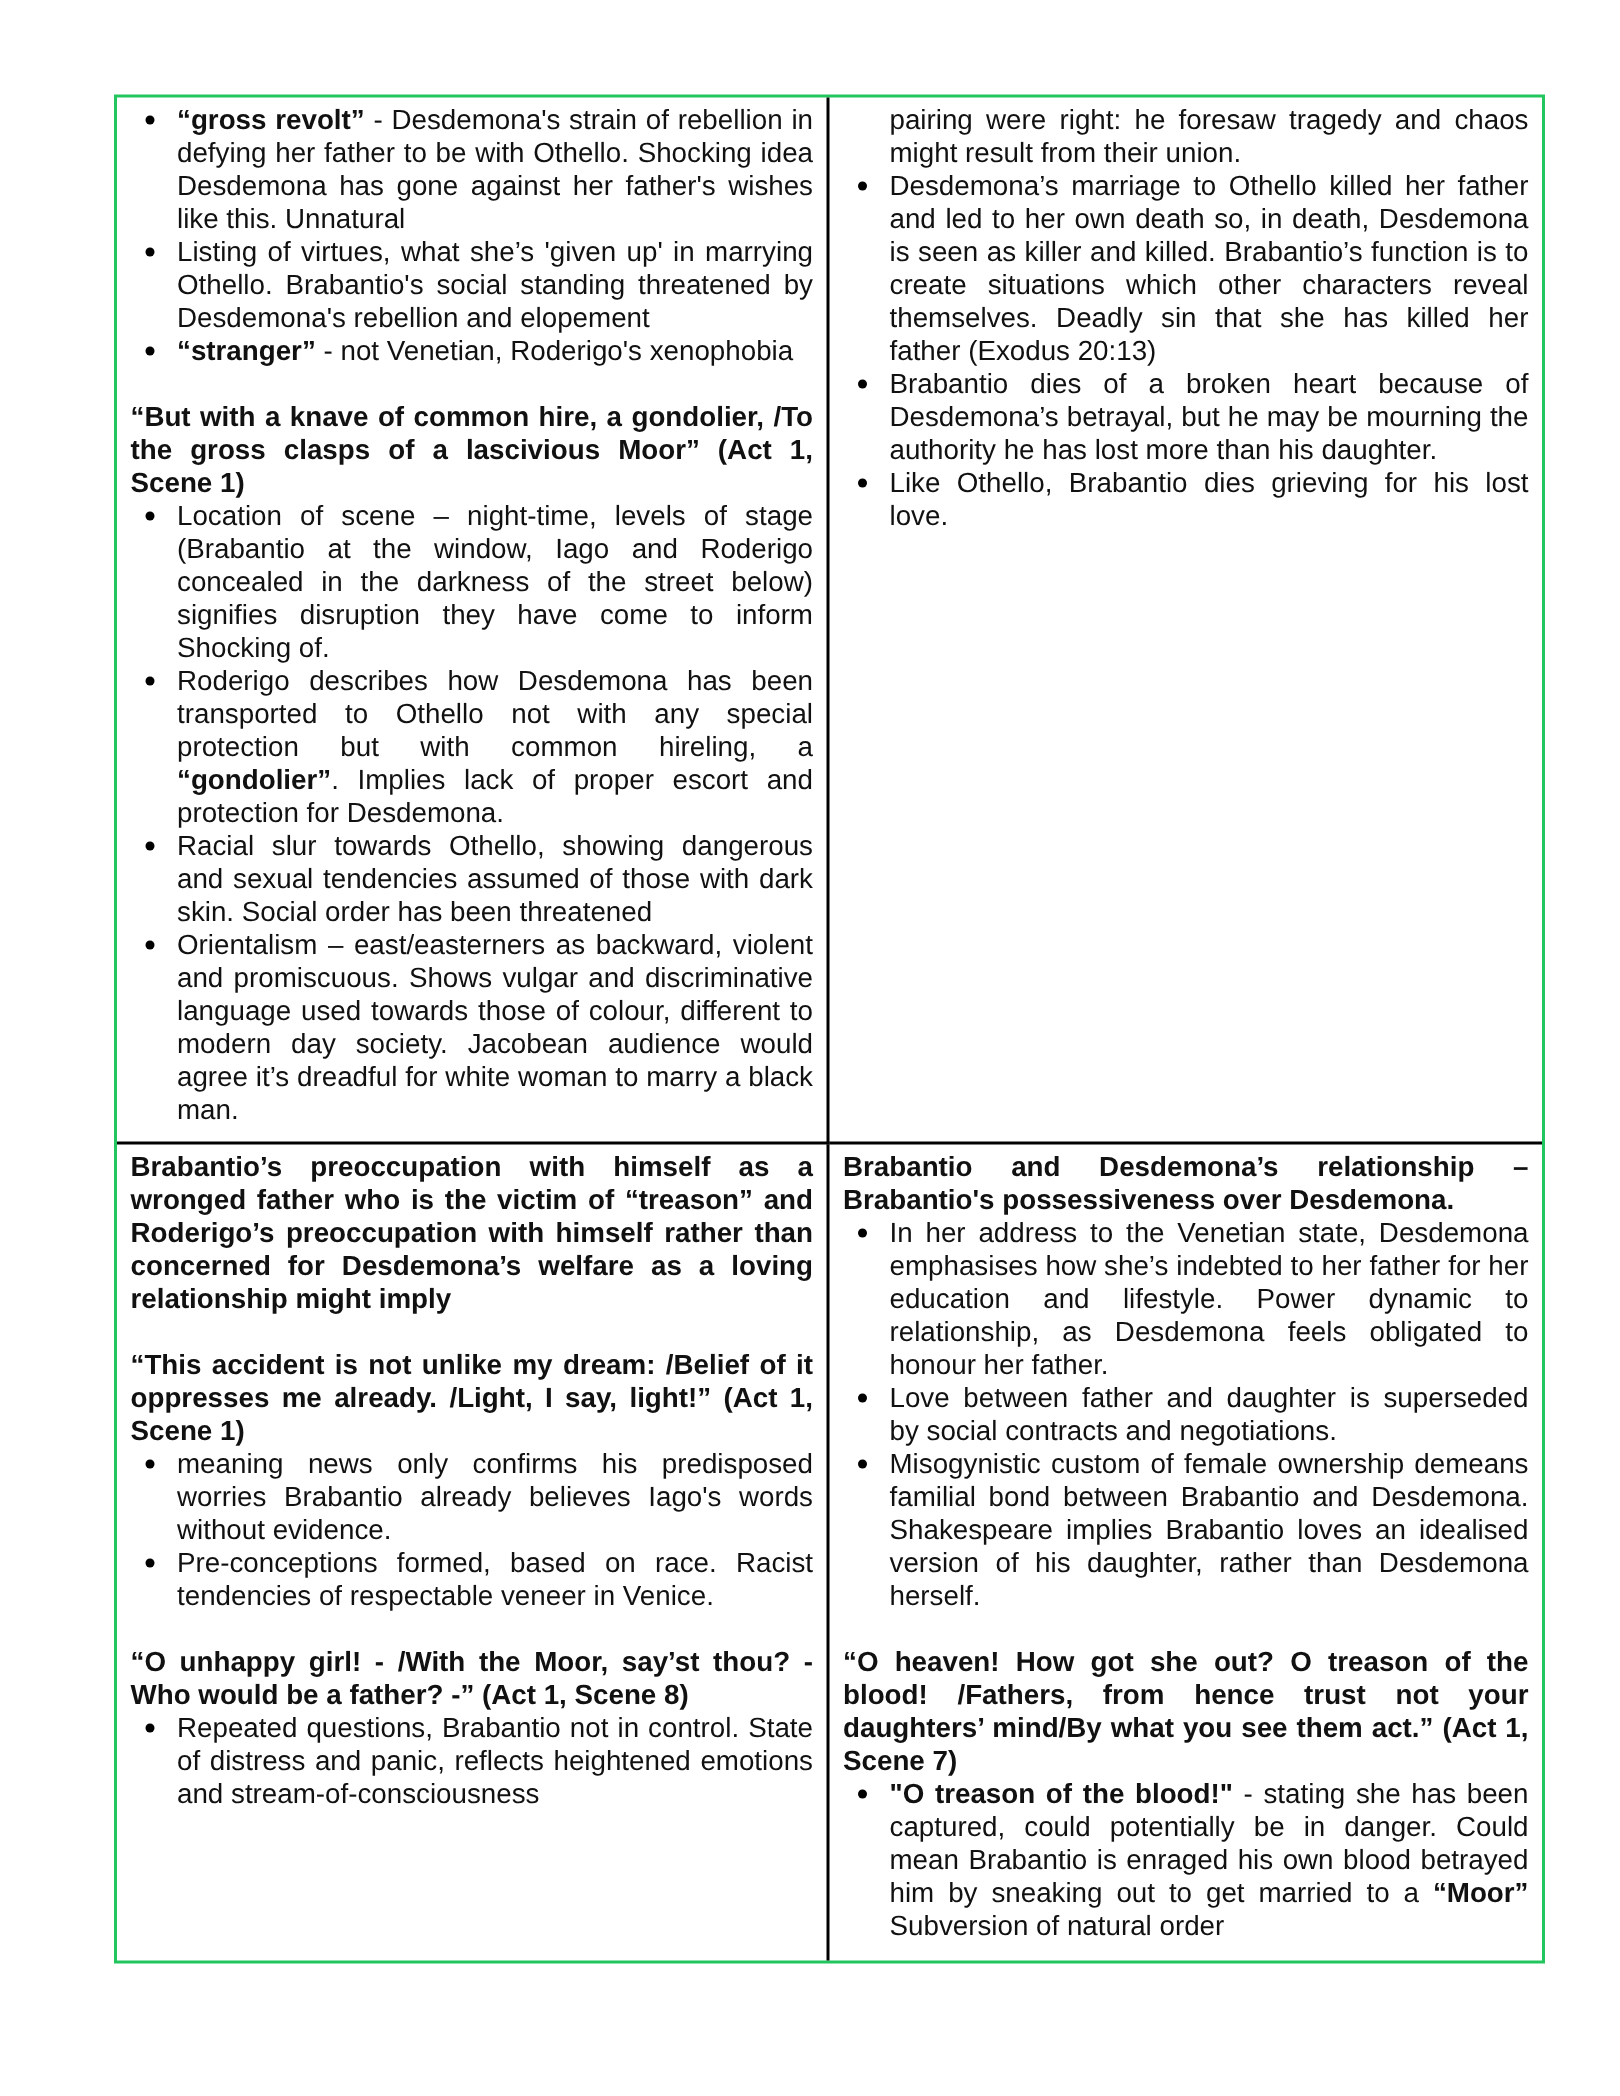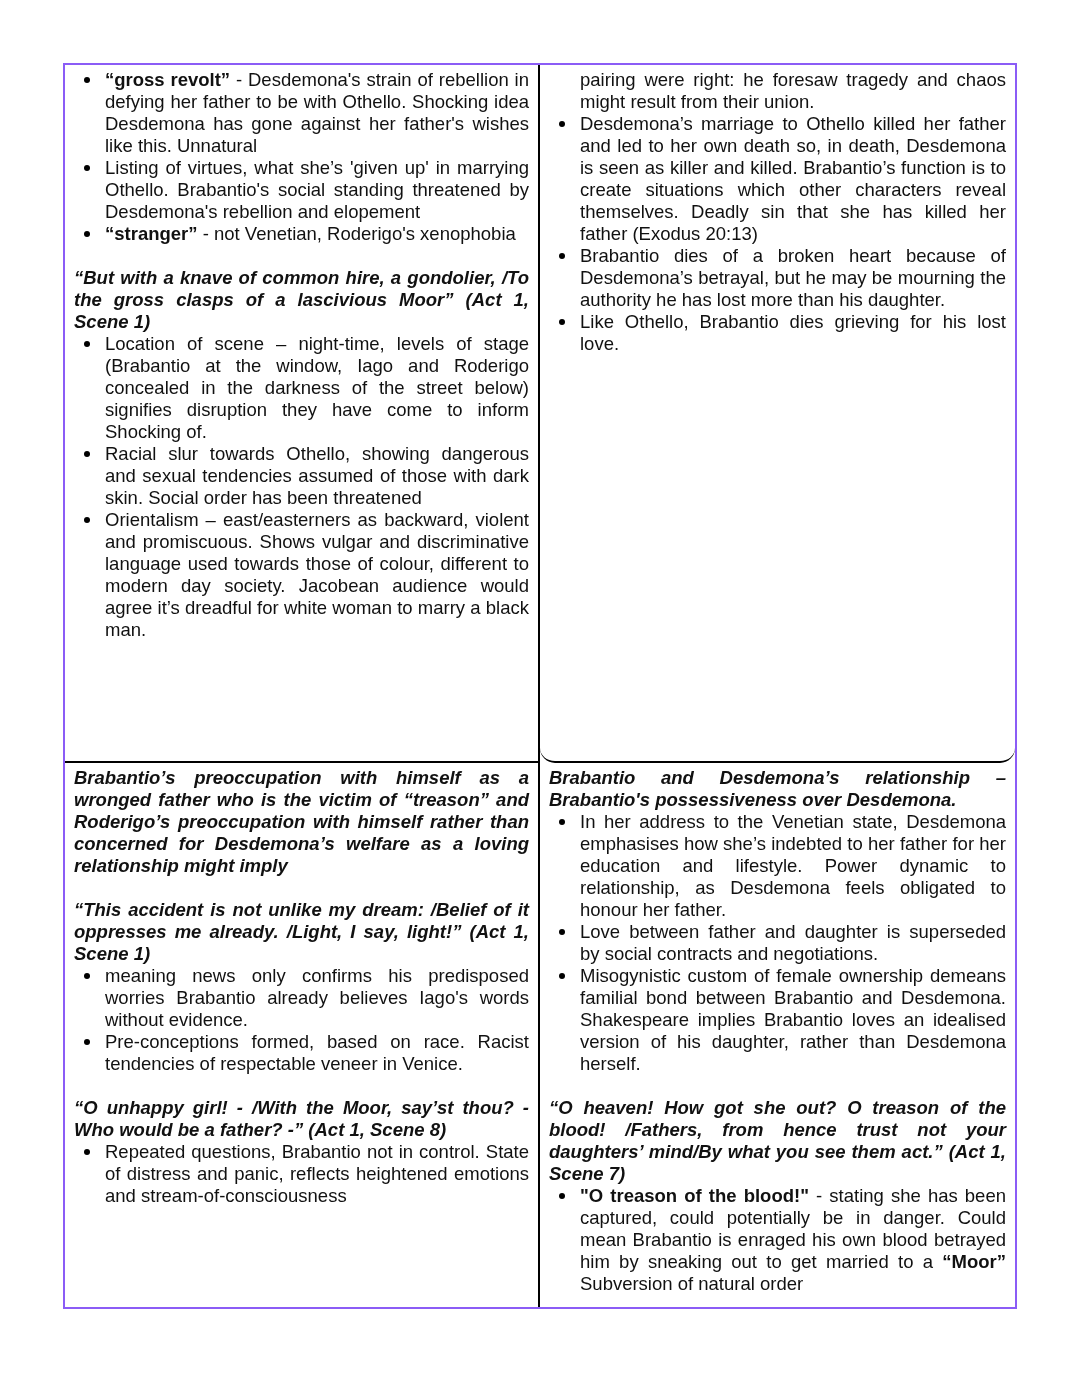--- a/index.html
+++ b/index.html
@@ -10,40 +10,40 @@
     color: #111111;
     overflow: hidden;
   }
   .page {
     position: relative;
     width: 1080px; height: 1397px;
     background: #ffffff;
   }
   .notes-table {
     position: absolute;
-    left: 63px; top: 63px;
+    left: 76px; top: 63px;
     width: 954px; height: 1246px;
-    border: 2px solid #8b5cf6;
+    border: 2px solid #22c55e;
     display: grid;
     grid-template-columns: 1fr 1fr;
     grid-template-rows: 698px 1fr;
     background: #ffffff;
   }
   .cell {
     border-right: 2px solid #000;
     border-bottom: 2px solid #000;
     padding: 4px 9px 0 9px;
     overflow: hidden;
     font-size: 18.5px;
     line-height: 22px;
   }
-  .cell.last-col { border-right: none; border-radius: 15px; }
+  .cell.last-col { border-right: none; }
   .cell.last-row { border-bottom: none; }
   .blk { text-align: justify; }
-  .blk.heading { font-weight: bold; font-style: italic; }
+  .blk.heading { font-weight: bold; }
   .blk.bullet, .blk.cont { padding-left: 31px; }
   .blk.bullet { position: relative; }
   .blk.spacer { height: 22px; }
   .dot {
     position: absolute;
     left: 10px; top: 8px;
     width: 6px; height: 6px;
     background: #000;
     border-radius: 50%;
   }
@@ -54,20 +54,21 @@
 
 <div class="page">
   <div class="notes-table">
     <div class="cell">
         <div class="blk bullet"><span class="dot"></span><span class="run bold">“gross revolt”</span><span class="run"> - Desdemona's strain of rebellion in defying her father to be with Othello. Shocking idea Desdemona has gone against her father's wishes like this. Unnatural</span></div>
         <div class="blk bullet"><span class="dot"></span><span class="run">Listing of virtues, what she’s 'given up' in marrying Othello. Brabantio's social standing threatened by Desdemona's rebellion and elopement</span></div>
         <div class="blk bullet"><span class="dot"></span><span class="run bold">“stranger”</span><span class="run"> - not Venetian, Roderigo's xenophobia</span></div>
         <div class="blk spacer"></div>
         <div class="blk heading"><span class="run bold">“But with a knave of common hire, a gondolier, /To the gross clasps of a lascivious Moor” (Act 1, Scene 1)</span></div>
         <div class="blk bullet"><span class="dot"></span><span class="run">Location of scene – night-time, levels of stage (Brabantio at the window, Iago and Roderigo concealed in the darkness of the street below) signifies disruption they have come to inform Shocking of.</span></div>
+        <div class="blk bullet"><span class="dot"></span><span class="run">Roderigo describes how Desdemona has been transported to Othello not with any special protection but with common hireling, a </span><span class="run bold">“gondolier”</span><span class="run">. Implies lack of proper escort and protection for Desdemona.</span></div>
         <div class="blk bullet"><span class="dot"></span><span class="run">Racial slur towards Othello, showing dangerous and sexual tendencies assumed of those with dark skin. Social order has been threatened</span></div>
         <div class="blk bullet"><span class="dot"></span><span class="run">Orientalism – east/easterners as backward, violent and promiscuous. Shows vulgar and discriminative language used towards those of colour, different to modern day society. Jacobean audience would agree it’s dreadful for white woman to marry a black man.</span></div>
       </div>
     <div class="cell last-col">
         <div class="blk cont"><span class="run">pairing were right: he foresaw tragedy and chaos might result from their union.</span></div>
         <div class="blk bullet"><span class="dot"></span><span class="run">Desdemona’s marriage to Othello killed her father and led to her own death so, in death, Desdemona is seen as killer and killed. Brabantio’s function is to create situations which other characters reveal themselves. Deadly sin that she has killed her father (Exodus 20:13)</span></div>
         <div class="blk bullet"><span class="dot"></span><span class="run">Brabantio dies of a broken heart because of Desdemona’s betrayal, but he may be mourning the authority he has lost more than his daughter.</span></div>
         <div class="blk bullet"><span class="dot"></span><span class="run">Like Othello, Brabantio dies grieving for his lost love.</span></div>
       </div>
     <div class="cell last-row">

